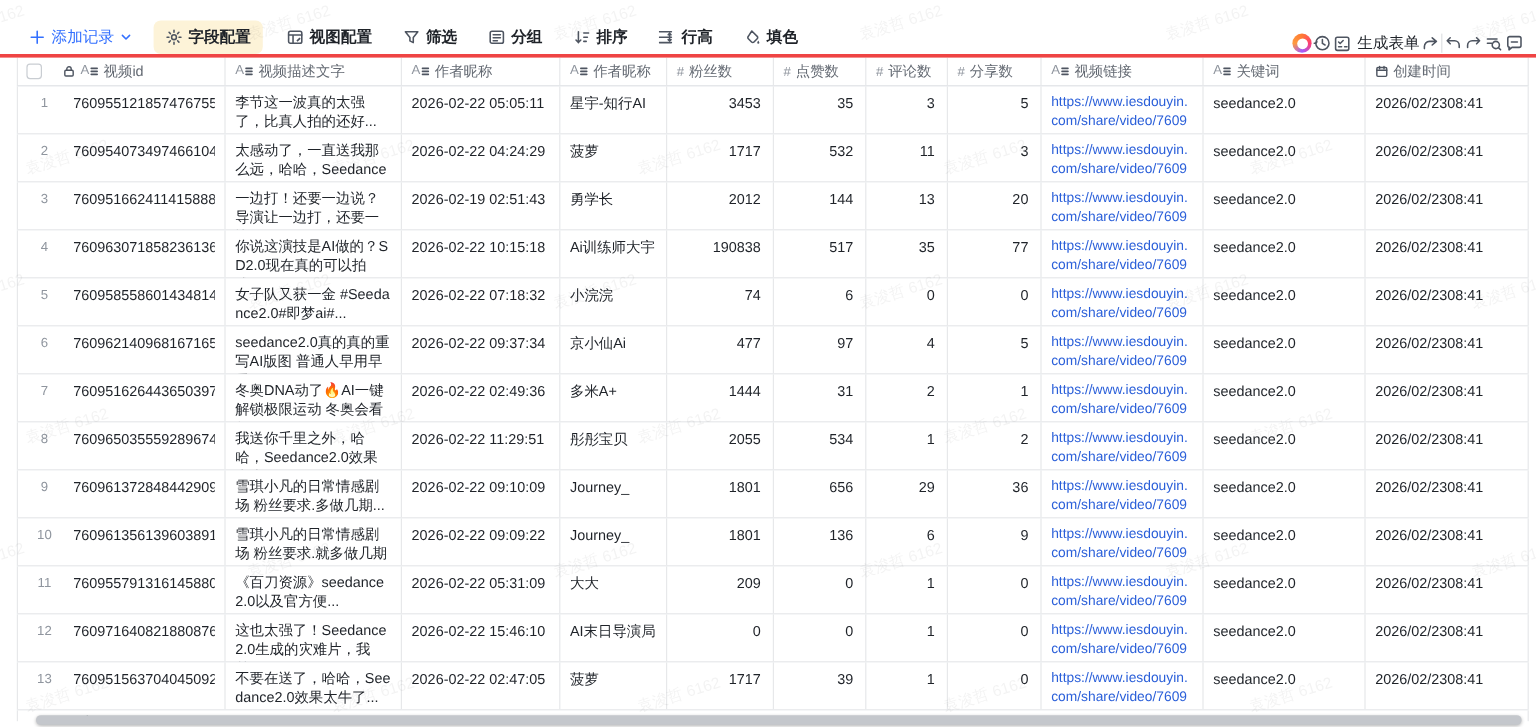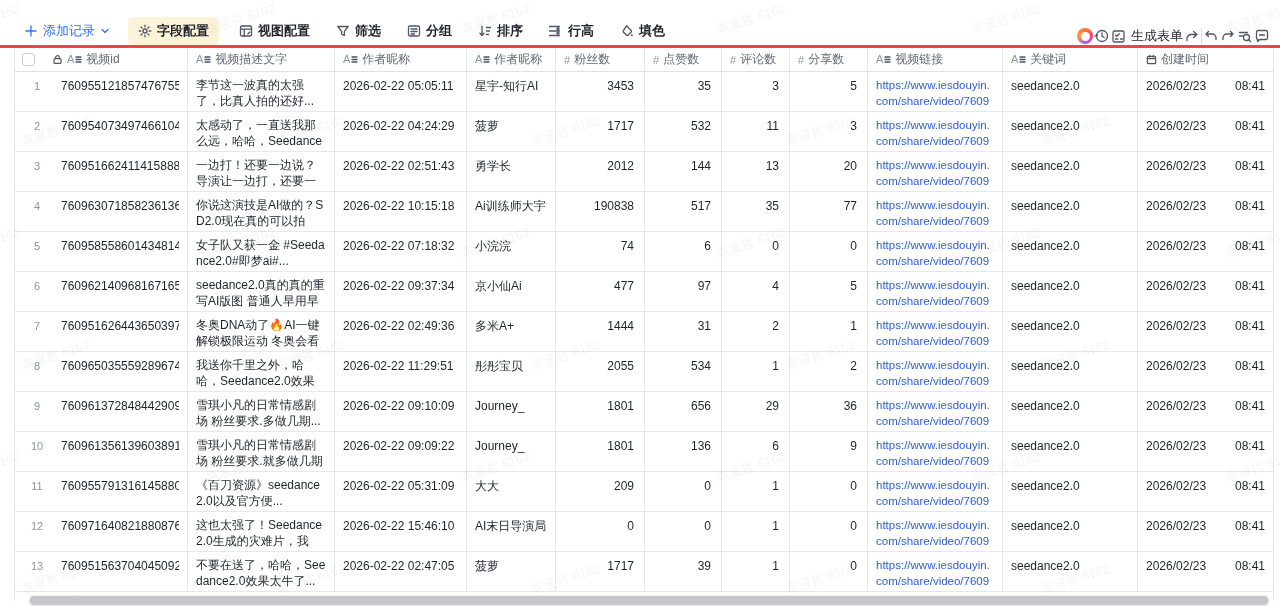--- a/index.html
+++ b/index.html
@@ -47,21 +47,21 @@
   .td { border-right:1px solid #e7e8ea; padding:5px 8px 0 8px; font-size:12px; line-height:16px;
     overflow:hidden; position:relative; }
   .td:first-child { border-left:1px solid #e7e8ea; display:flex; align-items:flex-start; padding-left:8px; }
   .rownum { width:28px; flex:none; text-align:center; color:#8f959e; font-size:11px;
     padding-top:1px; margin-right:10px; }
   .idtext { padding-top:1px; white-space:nowrap; overflow:hidden; }
   .td.desc { word-break:break-all; max-height:40px; }
   .td.num { text-align:right; padding-right:10px; padding-top:6px; }
   .td.link { color:#2a5fd9; word-break:break-all; font-size:11.5px; }
   .td.kw, .td.time { padding-top:6px; white-space:nowrap; }
-  .td.created { display:flex; justify-content:space-between; padding-top:6px; white-space:nowrap; }
+  .td.created { display:flex; justify-content:flex-start; padding-top:6px; white-space:nowrap; }
 
   
   .addrow { height:9px; border-left:1px solid #e7e8ea; border-right:1px solid #e7e8ea; position:relative; }
   .addrow .plus { position:absolute; left:54px; top:2px; color:#8f959e; font-size:13px; line-height:10px; }
   .hscroll { position:absolute; left:30px; right:12px; bottom:2px; height:8px; z-index:6; }
   .hscroll .thumb { height:8px; border-radius:4px; background:#c4c7cc;
     box-shadow:0 1px 3px rgba(0,0,0,0.3); }
 
   svg.icon { stroke:#4e5561; fill:none; stroke-width:1.3; stroke-linecap:round; stroke-linejoin:round; }
   svg.icon.blue { stroke:#3370ff; }
@@ -355,21 +355,21 @@
       <span>2026/02/23</span>
       <span>08:41</span>
     </div>
   </div>
         <div class="tr">
     <div class="td">
       <span class="rownum">3</span>
       <span class="idtext">7609516624114158884</span>
     </div>
     <div class="td desc">一边打！还要一边说？ 导演让一边打，还要一边...</div>
-    <div class="td time">2026-02-22 02:51:43</div>
+    <div class="td time">2026-02-19 02:51:43</div>
     <div class="td time">勇学长</div>
     <div class="td num">2012</div>
     <div class="td num">144</div>
     <div class="td num">13</div>
     <div class="td num">20</div>
     <div class="td link">https://www.iesdouyin.com/share/video/7609516...</div>
     <div class="td kw">seedance2.0</div>
     <div class="td created">
       <span>2026/02/23</span>
       <span>08:41</span>

